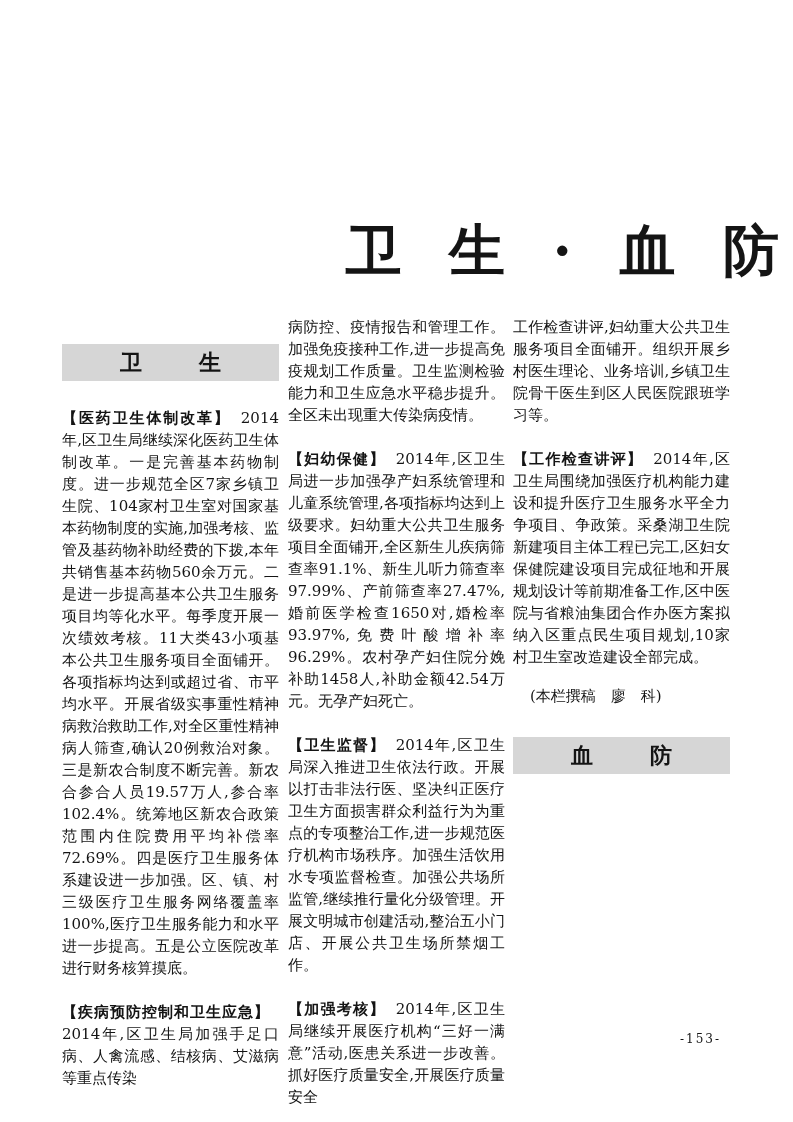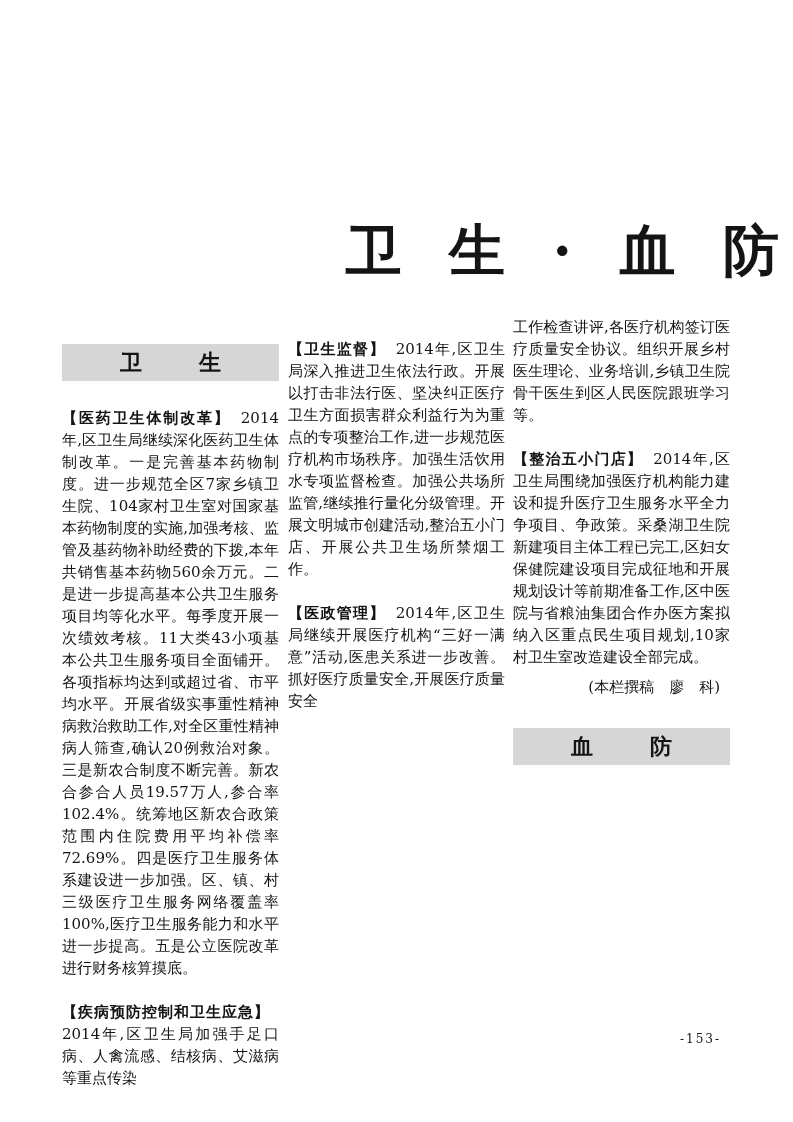--- a/index.html
+++ b/index.html
@@ -52,22 +52,21 @@
     margin-right: -2.6em;
   }
   .entry { margin: 0; }
   .gap-above { margin-top: 22px; }
   .entry-head {
     font-family: Liberation Sans, sans-serif;
     font-weight: 700;
     margin-right: 10px;
   }
   .byline {
-    text-align: right;
-    margin: 8px;
+    margin: 17px;
     padding-right: 2px;
   }
   .page-number {
     position: absolute;
     left: 680px;
     top: 1032px;
     font-size: 12px;
     letter-spacing: 2px;
   }
 </style>
@@ -82,34 +81,40 @@
   </div>
   <p class="entry">
     <span class="entry-head">【医药卫生体制改革】</span><span>2014年,区卫生局继续深化医药卫生体制改革。一是完善基本药物制度。进一步规范全区7家乡镇卫生院、104家村卫生室对国家基本药物制度的实施,加强考核、监管及基药物补助经费的下拨,本年共销售基本药物560余万元。二是进一步提高基本公共卫生服务项目均等化水平。每季度开展一次绩效考核。11大类43小项基本公共卫生服务项目全面铺开。各项指标均达到或超过省、市平均水平。开展省级实事重性精神病救治救助工作,对全区重性精神病人筛查,确认20例救治对象。三是新农合制度不断完善。新农合参合人员19.57万人,参合率102.4%。统筹地区新农合政策范围内住院费用平均补偿率72.69%。四是医疗卫生服务体系建设进一步加强。区、镇、村三级医疗卫生服务网络覆盖率100%,医疗卫生服务能力和水平进一步提高。五是公立医院改革进行财务核算摸底。</span>
   </p>
   <p class="entry gap-above">
     <span class="entry-head">【疾病预防控制和卫生应急】</span><span>2014年,区卫生局加强手足口病、人禽流感、结核病、艾滋病等重点传染</span>
   </p>
 </div>
 
 <div class="column col-middle">
+  <p class="entry">
+    <span>病防控、疫情报告和管理工作。加强免疫接种工作,进一步提高免疫规划工作质量。卫生监测检验能力和卫生应急水平稳步提升。全区未出现重大传染病疫情。</span>
+  </p>
+  <p class="entry gap-above">
+    <span class="entry-head">【妇幼保健】</span><span>2014年,区卫生局进一步加强孕产妇系统管理和儿童系统管理,各项指标均达到上级要求。妇幼重大公共卫生服务项目全面铺开,全区新生儿疾病筛查率91.1%、新生儿听力筛查率97.99%、产前筛查率27.47%,婚前医学检查1650对,婚检率93.97%,免费叶酸增补率96.29%。农村孕产妇住院分娩补助1458人,补助金额42.54万元。无孕产妇死亡。</span>
+  </p>
   <p class="entry gap-above">
     <span class="entry-head">【卫生监督】</span><span>2014年,区卫生局深入推进卫生依法行政。开展以打击非法行医、坚决纠正医疗卫生方面损害群众利益行为为重点的专项整治工作,进一步规范医疗机构市场秩序。加强生活饮用水专项监督检查。加强公共场所监管,继续推行量化分级管理。开展文明城市创建活动,整治五小门店、开展公共卫生场所禁烟工作。</span>
   </p>
   <p class="entry gap-above">
-    <span class="entry-head">【医政管理】</span><span>2014年,区卫生局继续开展医疗机构“三好一满意”活动,医患关系进一步改善。抓好医疗质量安全,开展医疗质量安全</span>
+    <span class="entry-head">【加强考核】</span><span>2014年,区卫生局继续开展医疗机构“三好一满意”活动,医患关系进一步改善。抓好医疗质量安全,开展医疗质量安全</span>
   </p>
 </div>
 
 <div class="column col-right">
   <p class="entry">
-    <span>工作检查讲评,各医疗机构签订医疗质量安全协议。组织开展乡村医生理论、业务培训,乡镇卫生院骨干医生到区人民医院跟班学习等。</span>
+    <span>工作检查讲评,妇幼重大公共卫生服务项目全面铺开。组织开展乡村医生理论、业务培训,乡镇卫生院骨干医生到区人民医院跟班学习等。</span>
   </p>
   <p class="entry gap-above">
-    <span class="entry-head">【整治五小门店】</span><span>2014年,区卫生局围绕加强医疗机构能力建设和提升医疗卫生服务水平全力争项目、争政策。采桑湖卫生院新建项目主体工程已完工,区妇女保健院建设项目完成征地和开展规划设计等前期准备工作,区中医院与省粮油集团合作办医方案拟纳入区重点民生项目规划,10家村卫生室改造建设全部完成。</span>
+    <span class="entry-head">【工作检查讲评】</span><span>2014年,区卫生局围绕加强医疗机构能力建设和提升医疗卫生服务水平全力争项目、争政策。采桑湖卫生院新建项目主体工程已完工,区妇女保健院建设项目完成征地和开展规划设计等前期准备工作,区中医院与省粮油集团合作办医方案拟纳入区重点民生项目规划,10家村卫生室改造建设全部完成。</span>
   </p>
   <p class="byline">(本栏撰稿　廖　科)</p>
   <div class="section-box gap-above" style="margin-top:30px;">
     <span class="spread">血防</span>
   </div>
 </div>
 
 <div class="page-number">-153-</div>
 
 </body></html>

